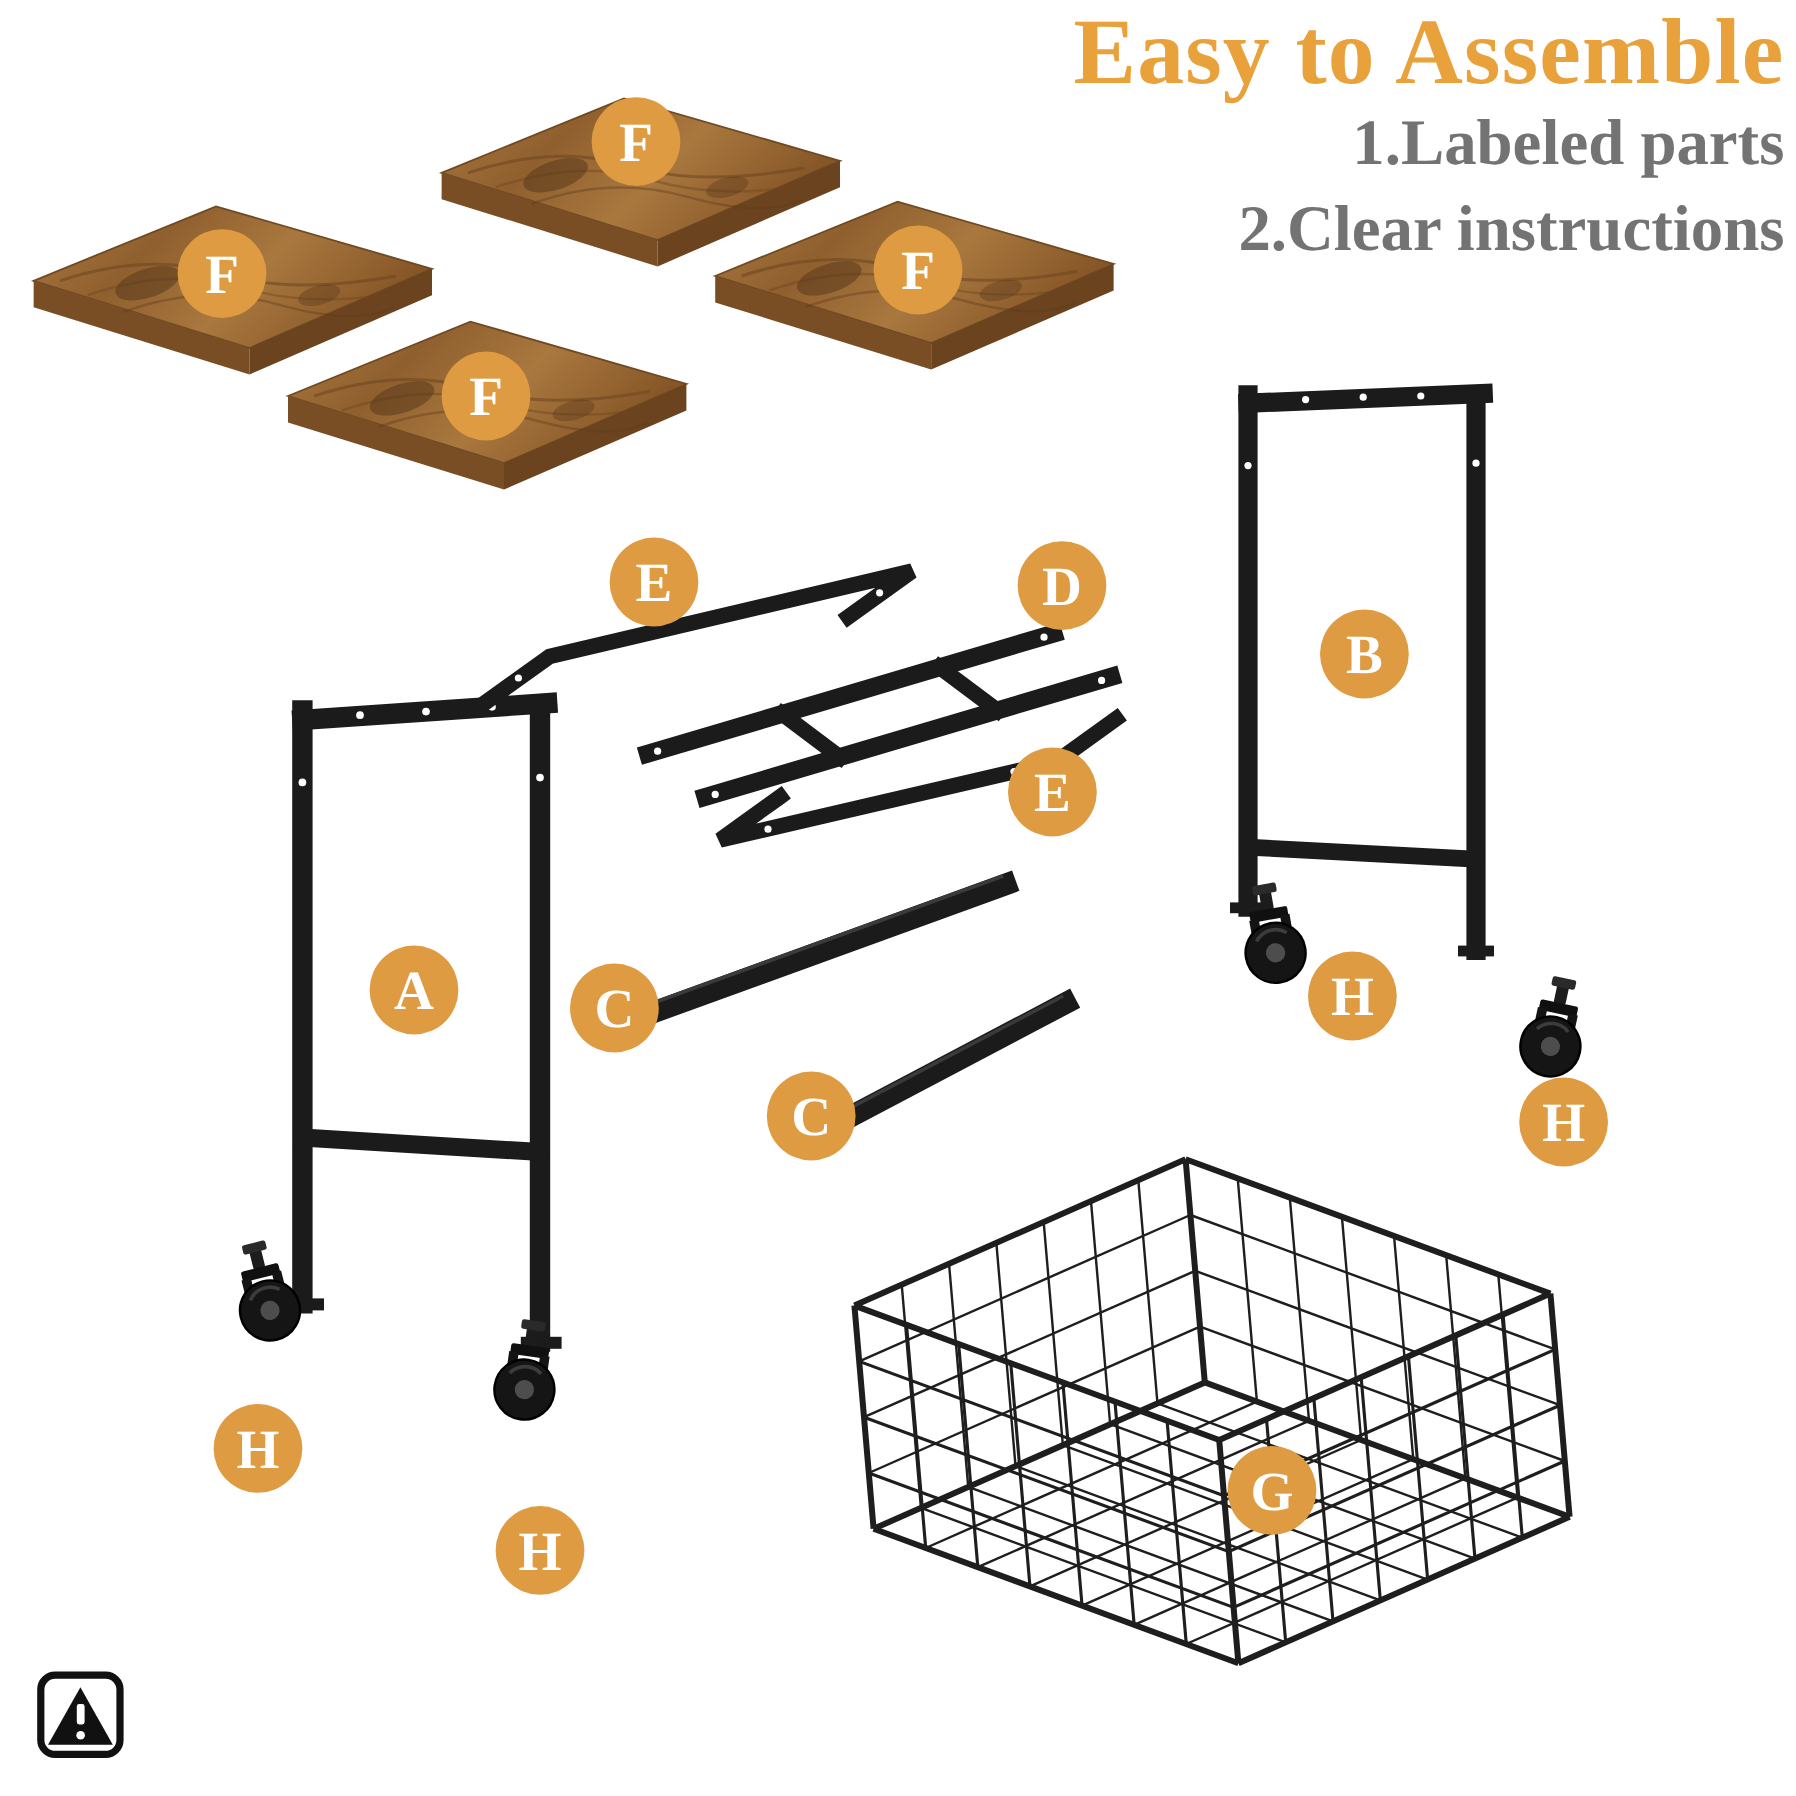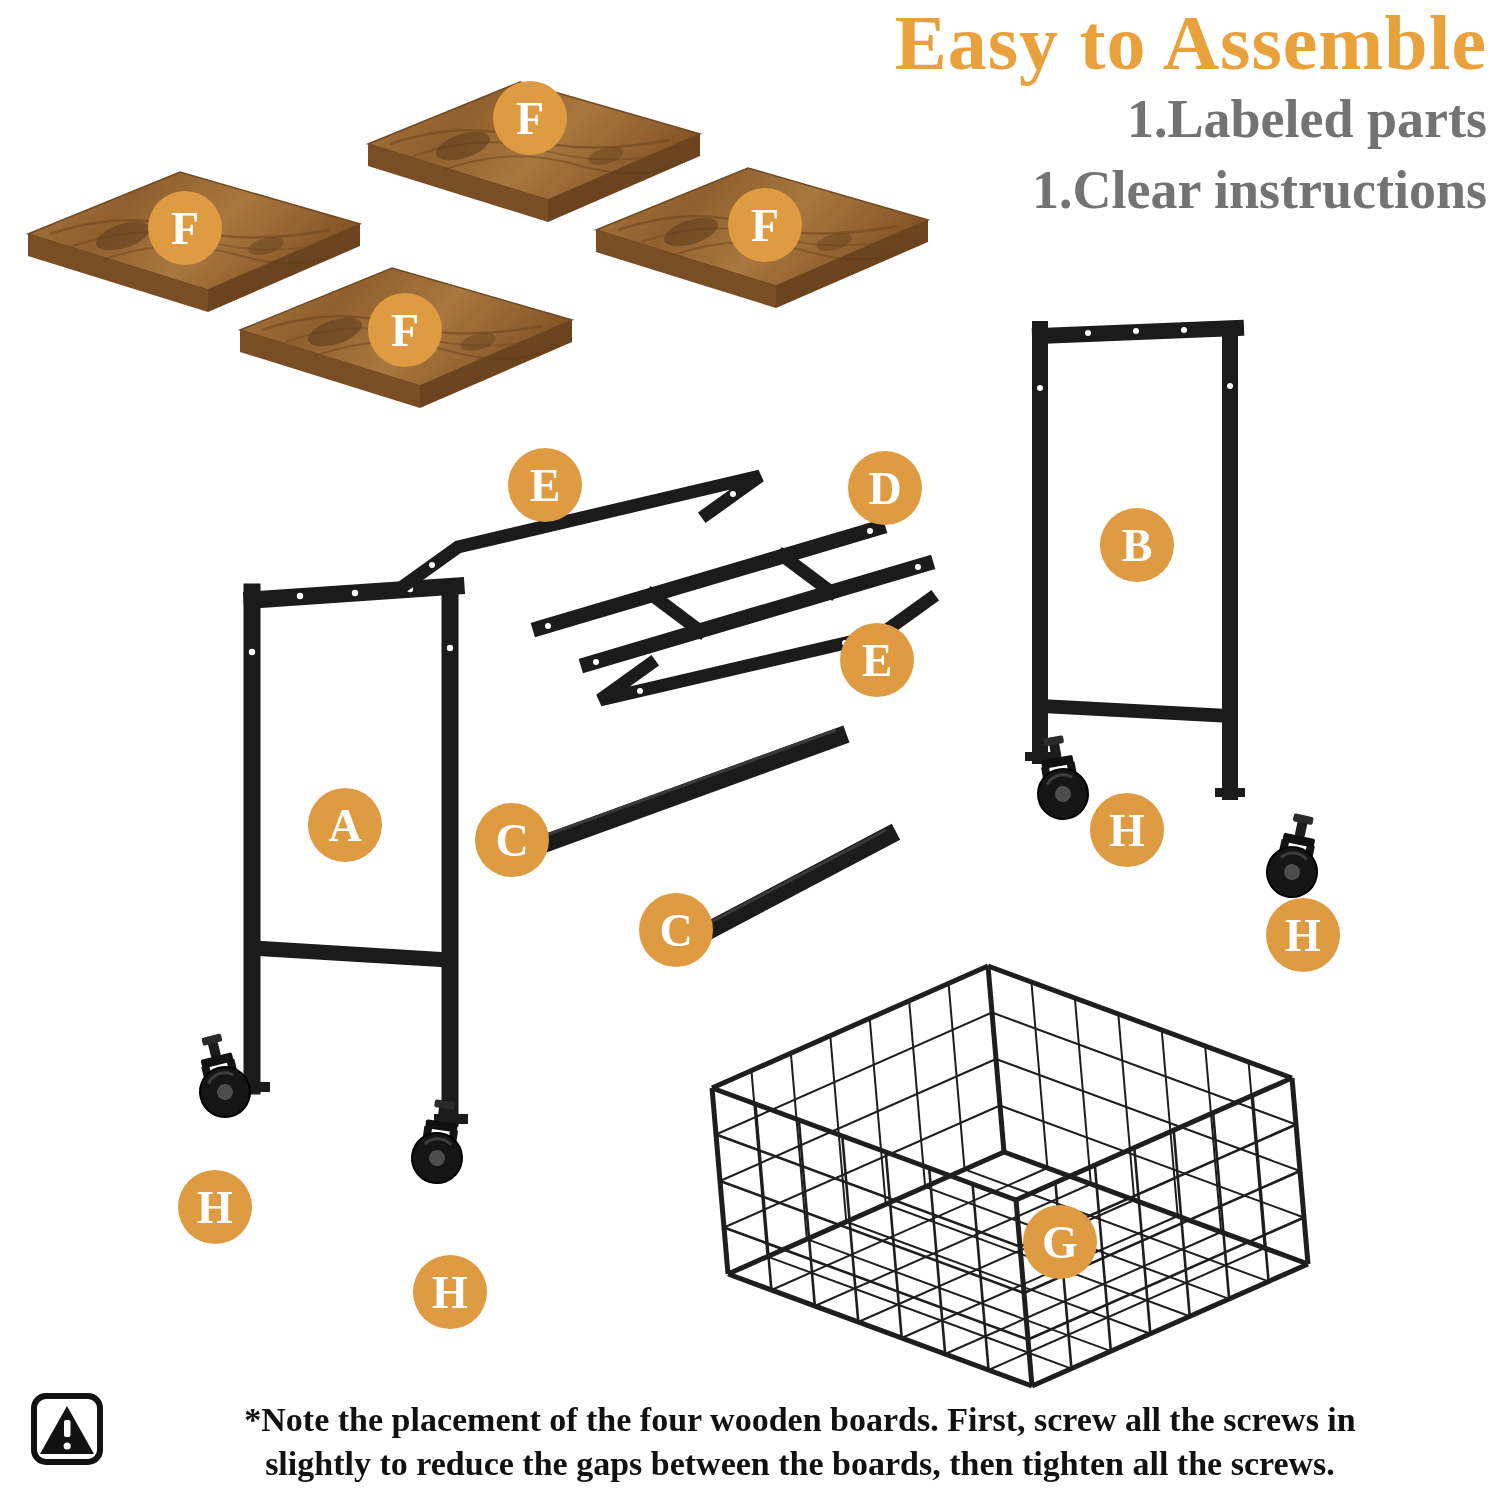--- a/index.html
+++ b/index.html
@@ -189,38 +189,34 @@
       <rect x="34" y="1396" width="66" height="66" rx="12" fill="none" stroke="#111" stroke-width="6"></rect>
       <path d="M67 1406 L94 1454 L40 1454 Z" fill="#111"></path>
       <rect x="64" y="1420" width="6.5" height="17" rx="2" fill="#fff"></rect>
       <circle cx="67.2" cy="1446" r="3.6" fill="#fff"></circle>
     </g>
   </svg>
 
   <div class="header">
     <div class="title">Easy to Assemble</div>
     <div class="point">1.Labeled parts</div>
-    <div class="point">1.Clear instructions</div>
+    <div class="point">2.Clear instructions</div>
   </div>
 
   <div class="plabel" style="left:185px;top:228px;">F</div>
   <div class="plabel" style="left:530px;top:118px;">F</div>
   <div class="plabel" style="left:765px;top:225px;">F</div>
   <div class="plabel" style="left:405px;top:330px;">F</div>
   <div class="plabel" style="left:545px;top:485px;">E</div>
   <div class="plabel" style="left:885px;top:488px;">D</div>
   <div class="plabel" style="left:1137px;top:545px;">B</div>
   <div class="plabel" style="left:877px;top:660px;">E</div>
   <div class="plabel" style="left:345px;top:825px;">A</div>
   <div class="plabel" style="left:512px;top:840px;">C</div>
   <div class="plabel" style="left:1127px;top:830px;">H</div>
   <div class="plabel" style="left:1303px;top:935px;">H</div>
   <div class="plabel" style="left:676px;top:930px;">C</div>
   <div class="plabel" style="left:215px;top:1207px;">H</div>
   <div class="plabel" style="left:450px;top:1292px;">H</div>
   <div class="plabel" style="left:1060px;top:1242px;">G</div>
 
-  <div class="note">
-    <div>*Note the placement of the four wooden boards.  First, screw all the screws in</div>
-    <div>slightly to reduce the gaps between the boards, then tighten all the screws.</div>
-  </div>
 
 </div>
 
 </body></html>

